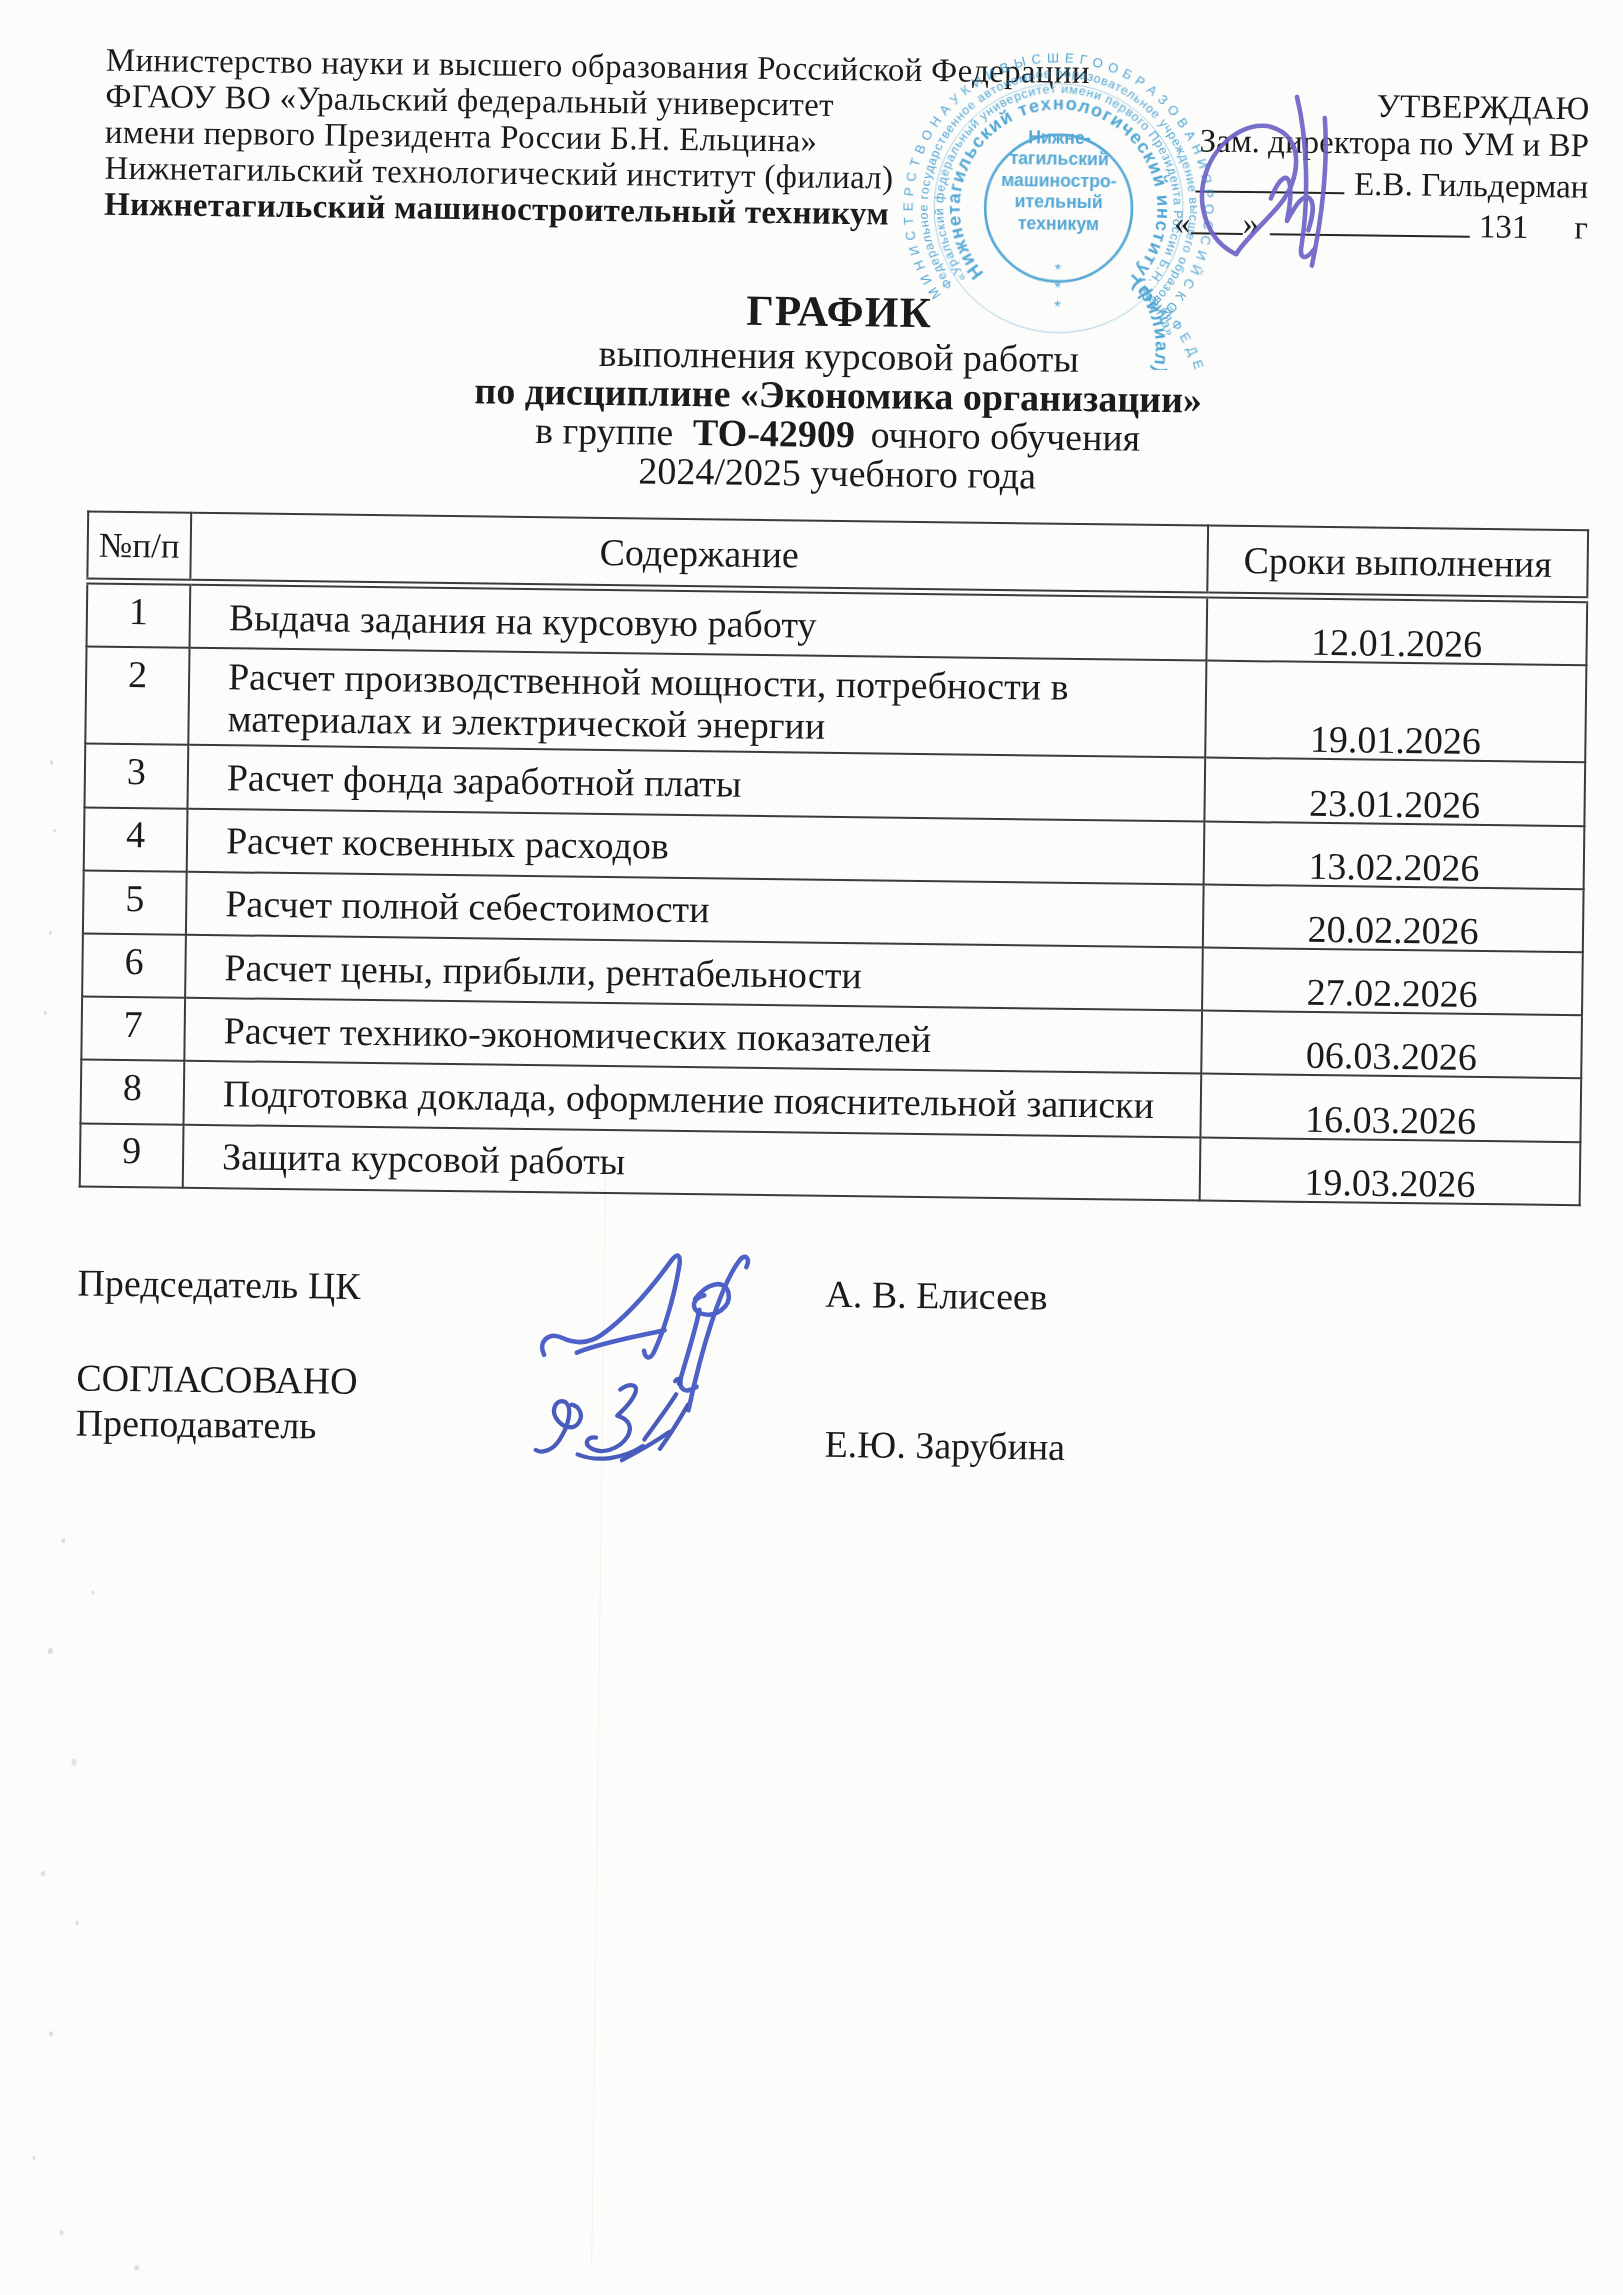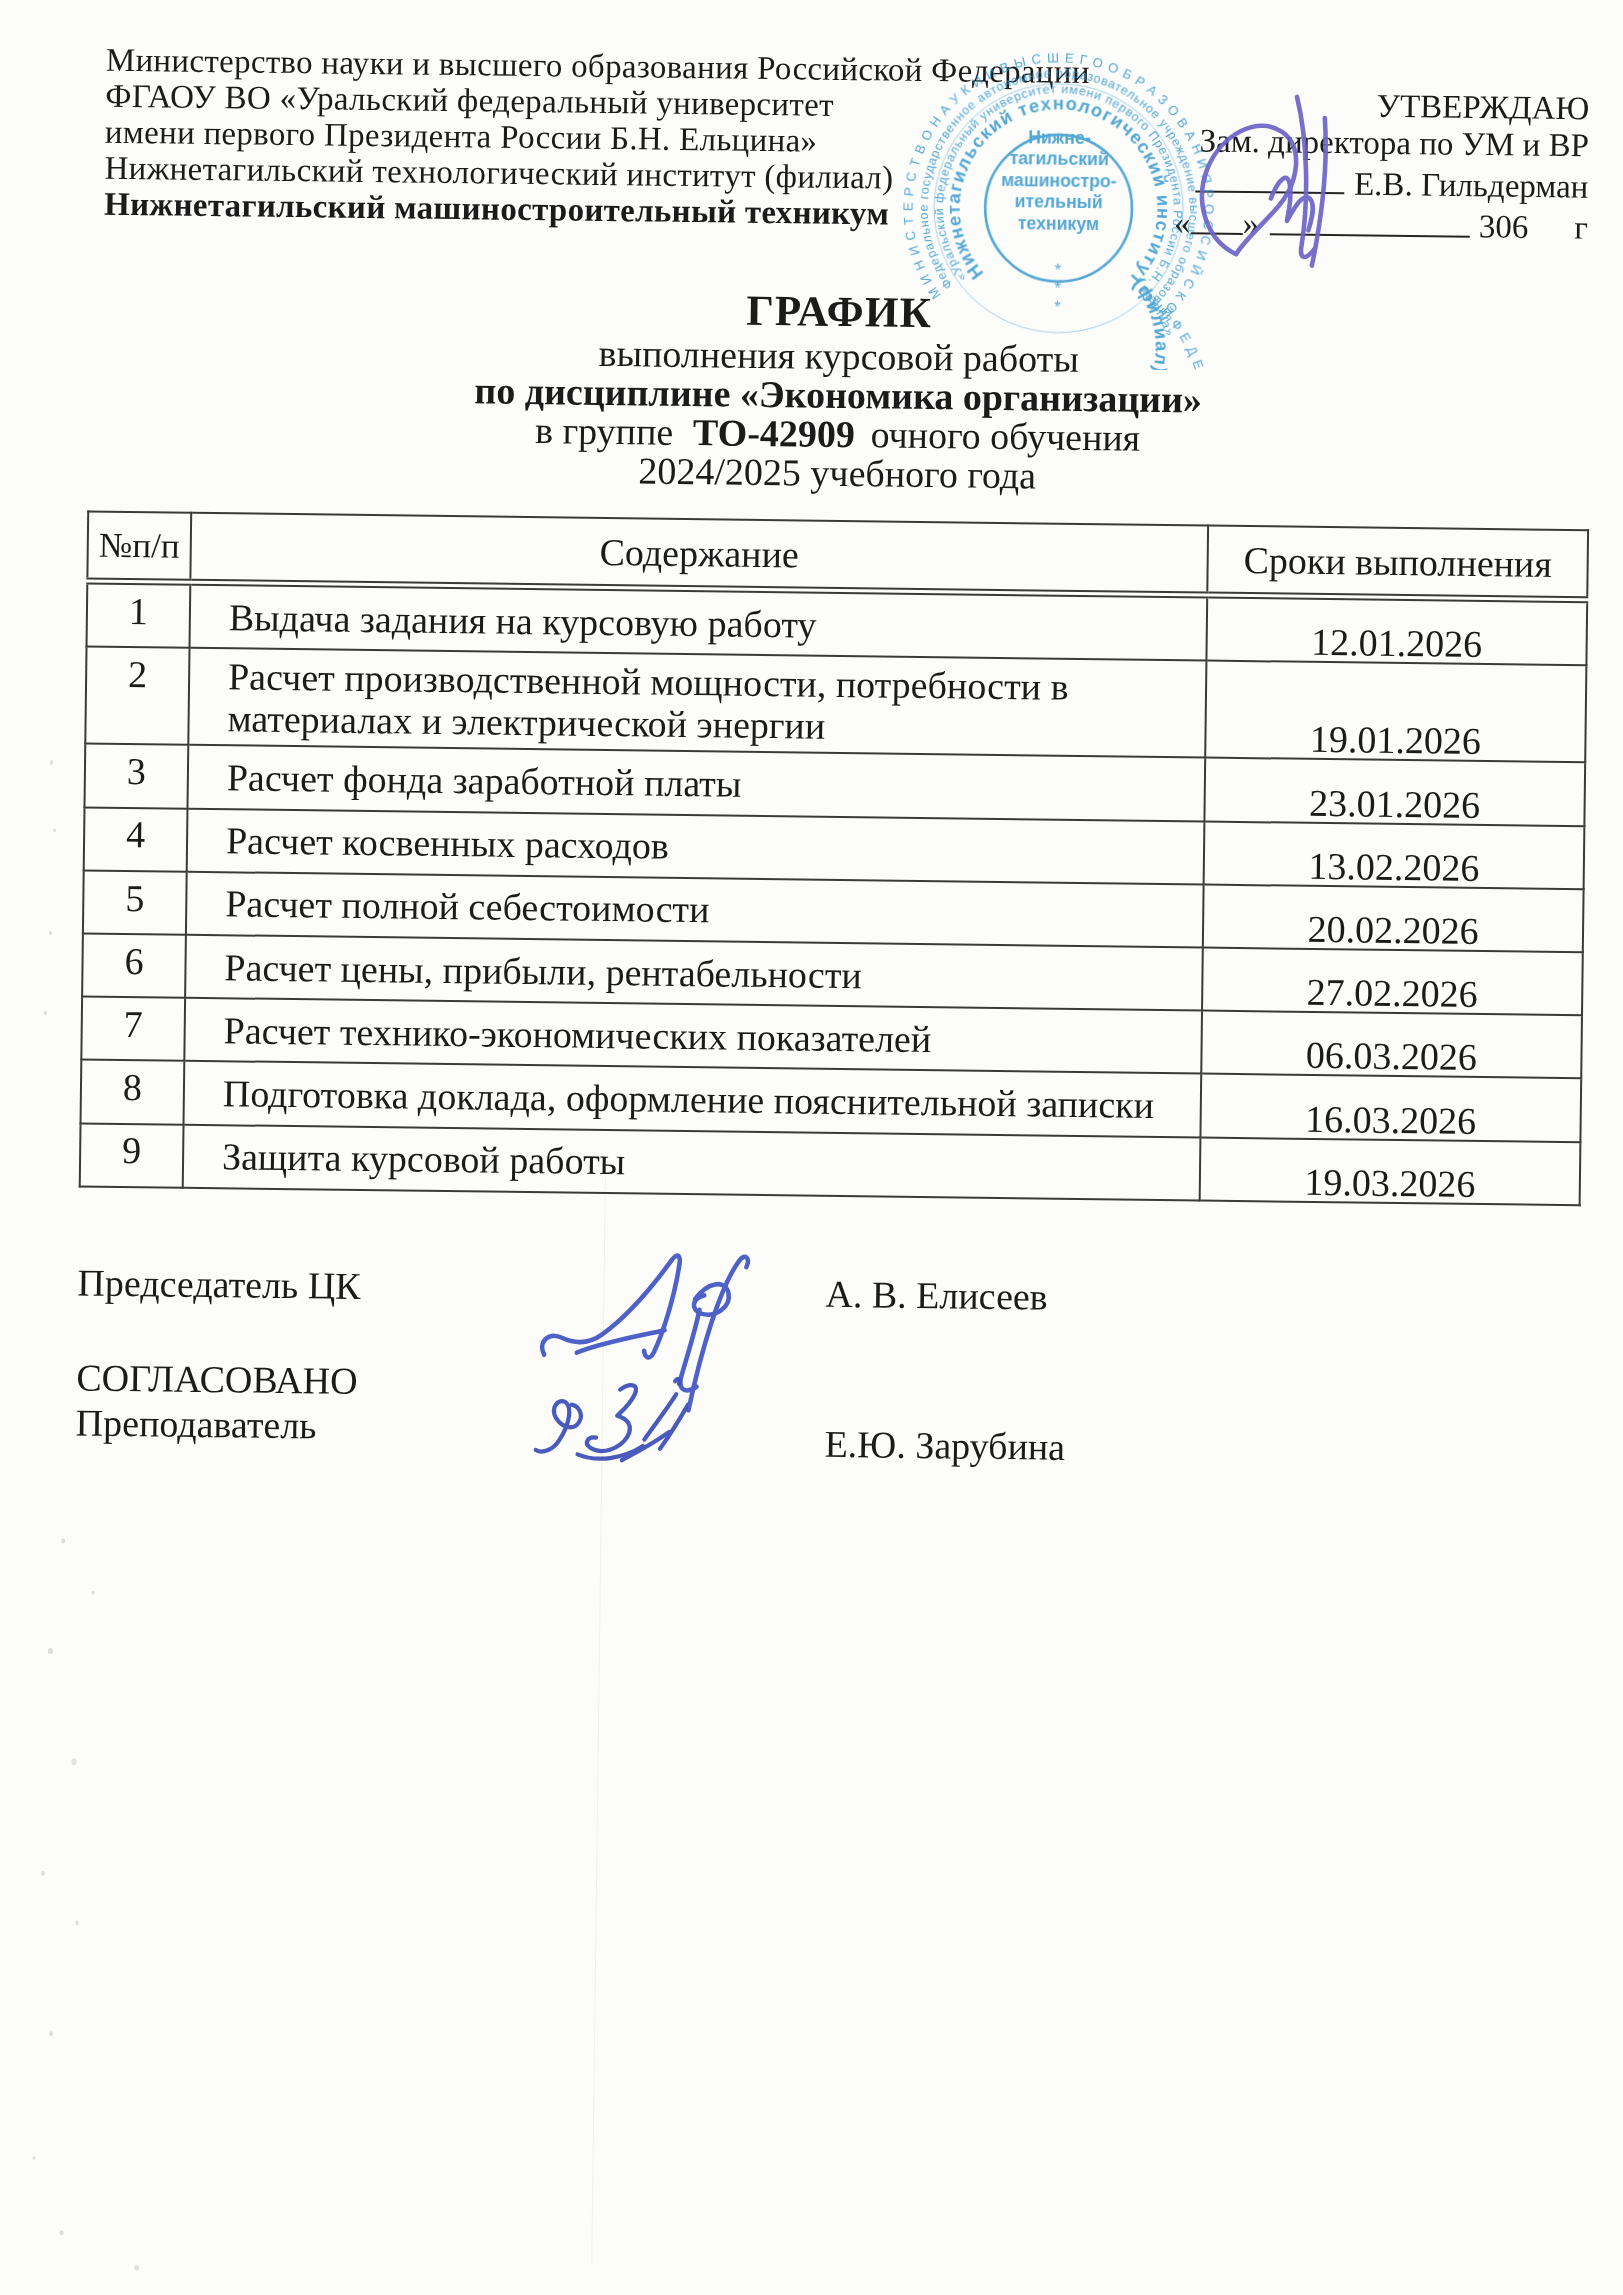--- a/index.html
+++ b/index.html
@@ -66,21 +66,21 @@
     <div class="org-line">ФГАОУ ВО «Уральский федеральный университет</div>
     <div class="org-line">имени первого Президента России Б.Н. Ельцина»</div>
     <div class="org-line">Нижнетагильский технологический институт (филиал)</div>
     <div class="org-line bold">Нижнетагильский машиностроительный техникум</div>
   </div>
 
   <div class="approval">
     <div>УТВЕРЖДАЮ</div>
     <div>Зам. директора по УМ и ВР</div>
     <div><span class="ul u228"></span><span>Е.В. Гильдерман</span></div>
-    <div><span>«</span><span class="ul u80"></span><span>»</span><span class="ul u305"></span><span>306</span><span class="gap70"></span><span>г</span></div>
+    <div><span>«</span><span class="ul u80"></span><span>»</span><span class="ul u305"></span><span>131</span><span class="gap70"></span><span>г</span></div>
   </div>
 
   <svg class="stamp" viewBox="0 0 490 490" xmlns="http://www.w3.org/2000/svg">
     <g fill="none" stroke="#2f95cd">
       <circle cx="245" cy="245" r="112" stroke-width="4"></circle>
       <circle cx="245" cy="245" r="190" stroke-width="1.4" opacity="0.55"></circle>
     </g>
     <defs>
       <path id="rBig" d="M 138.2 351.8 A 151 151 0 1 1 351.8 351.8 A 151 151 0 1 1 138.2 351.8"></path>
       <path id="rM2" d="M 120.5 369.5 A 176 176 0 1 1 369.5 369.5 A 176 176 0 1 1 120.5 369.5"></path>

